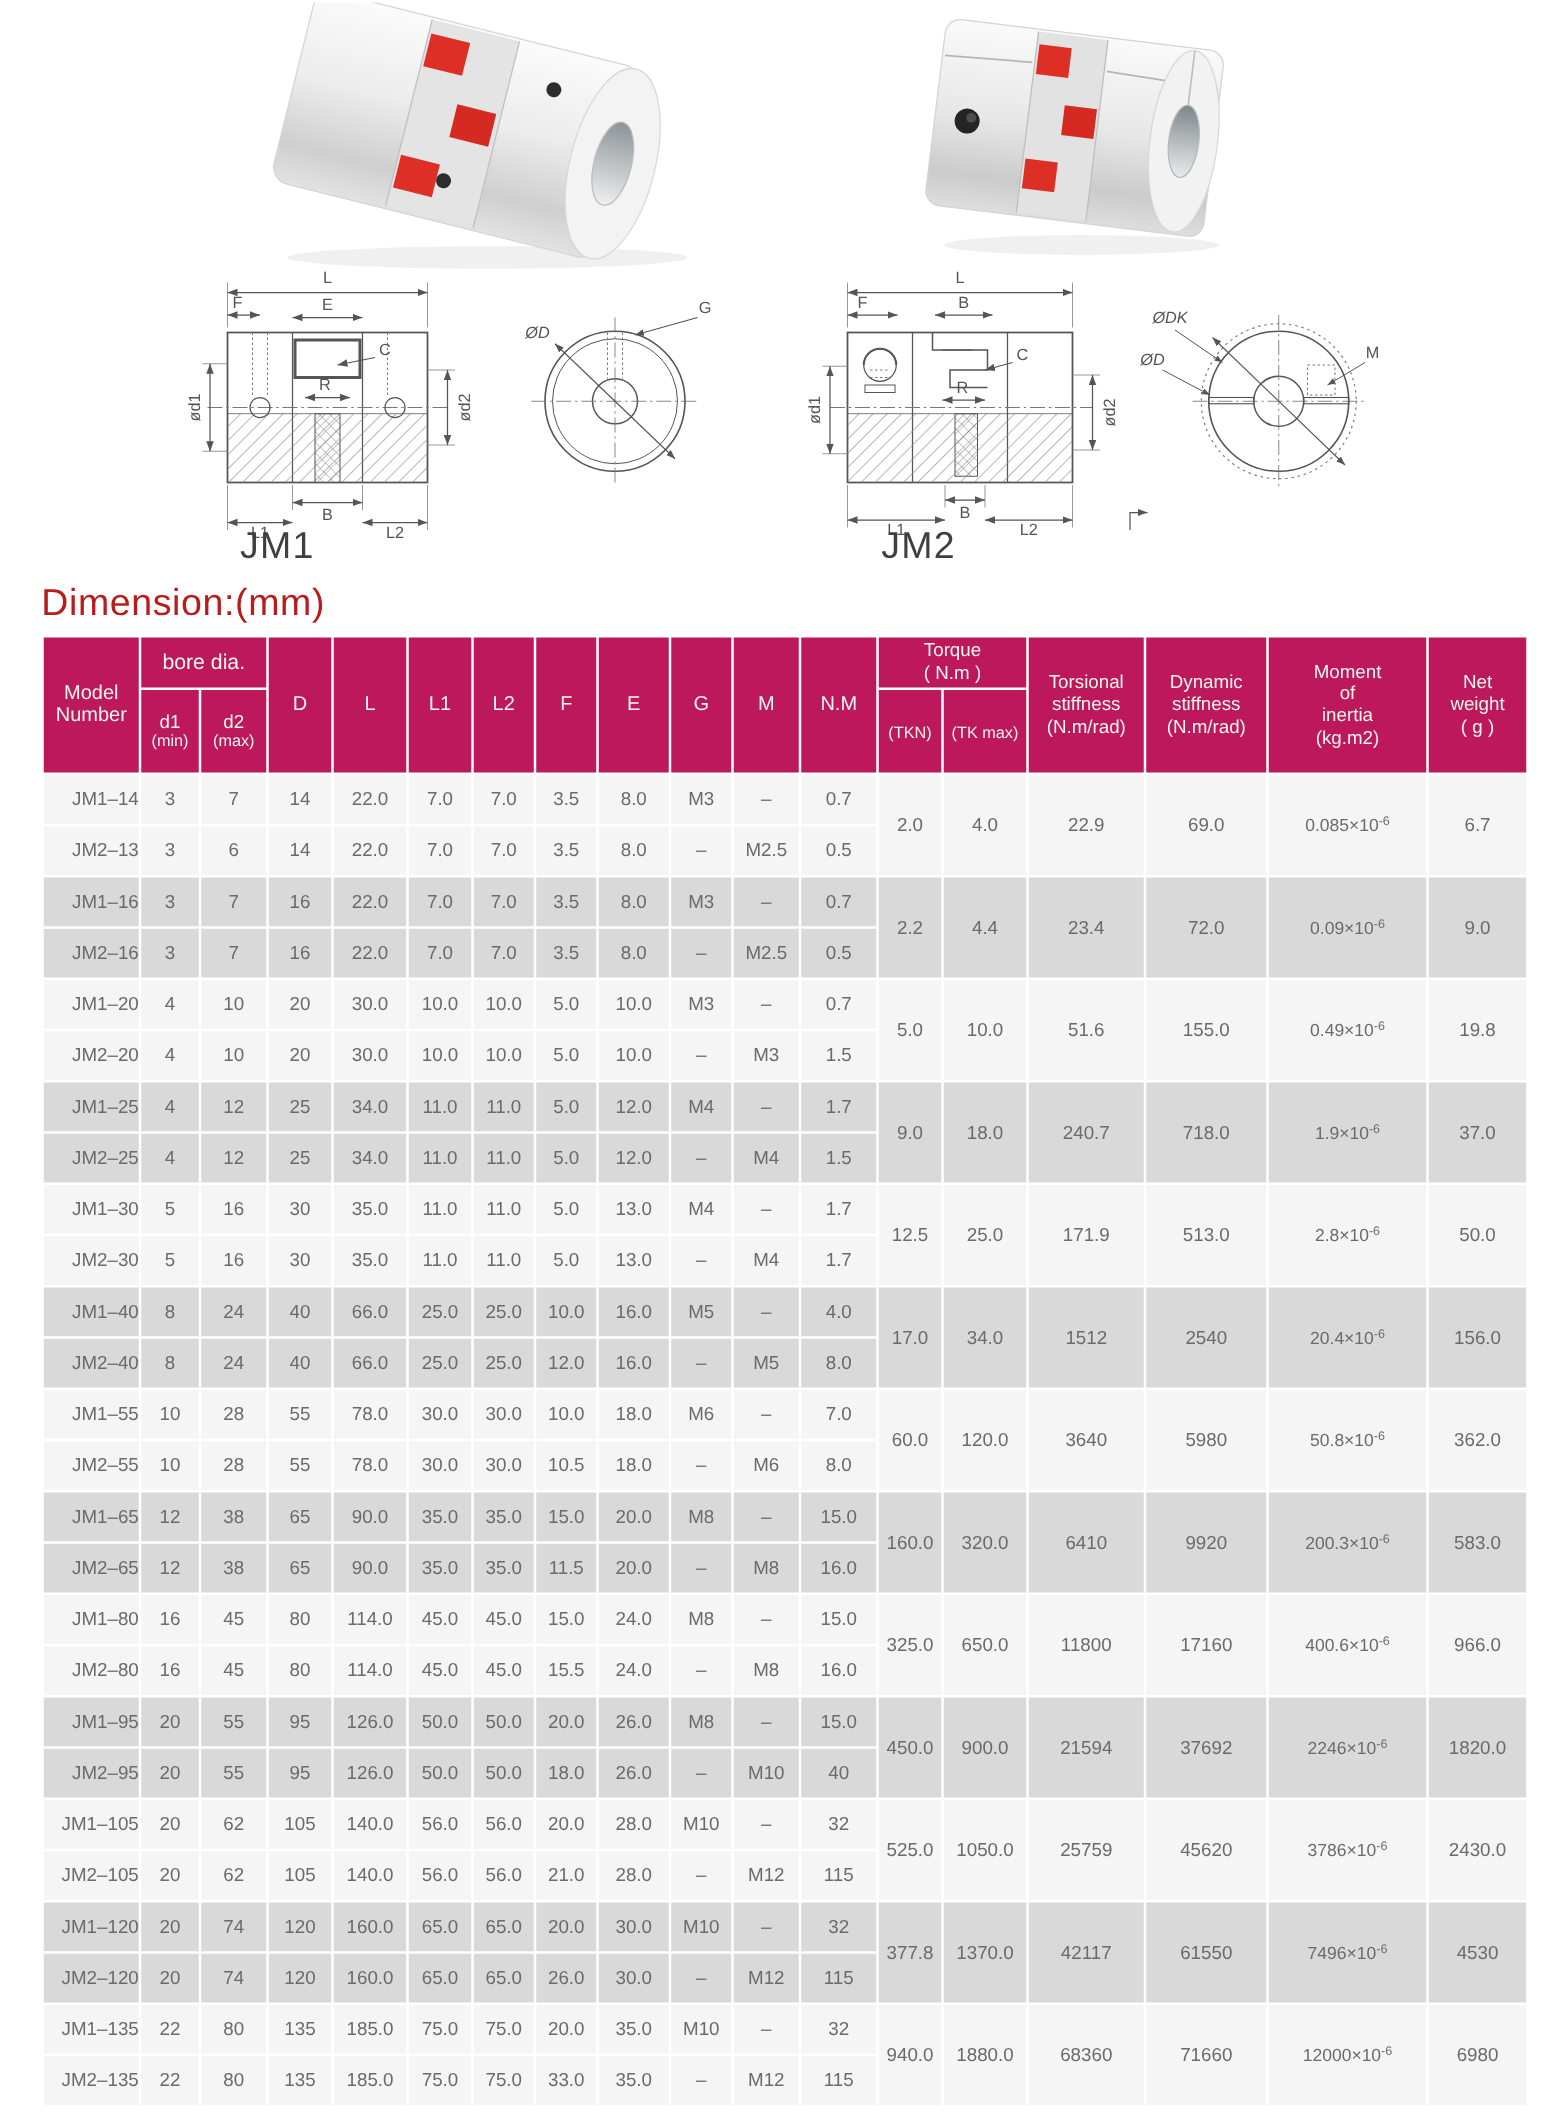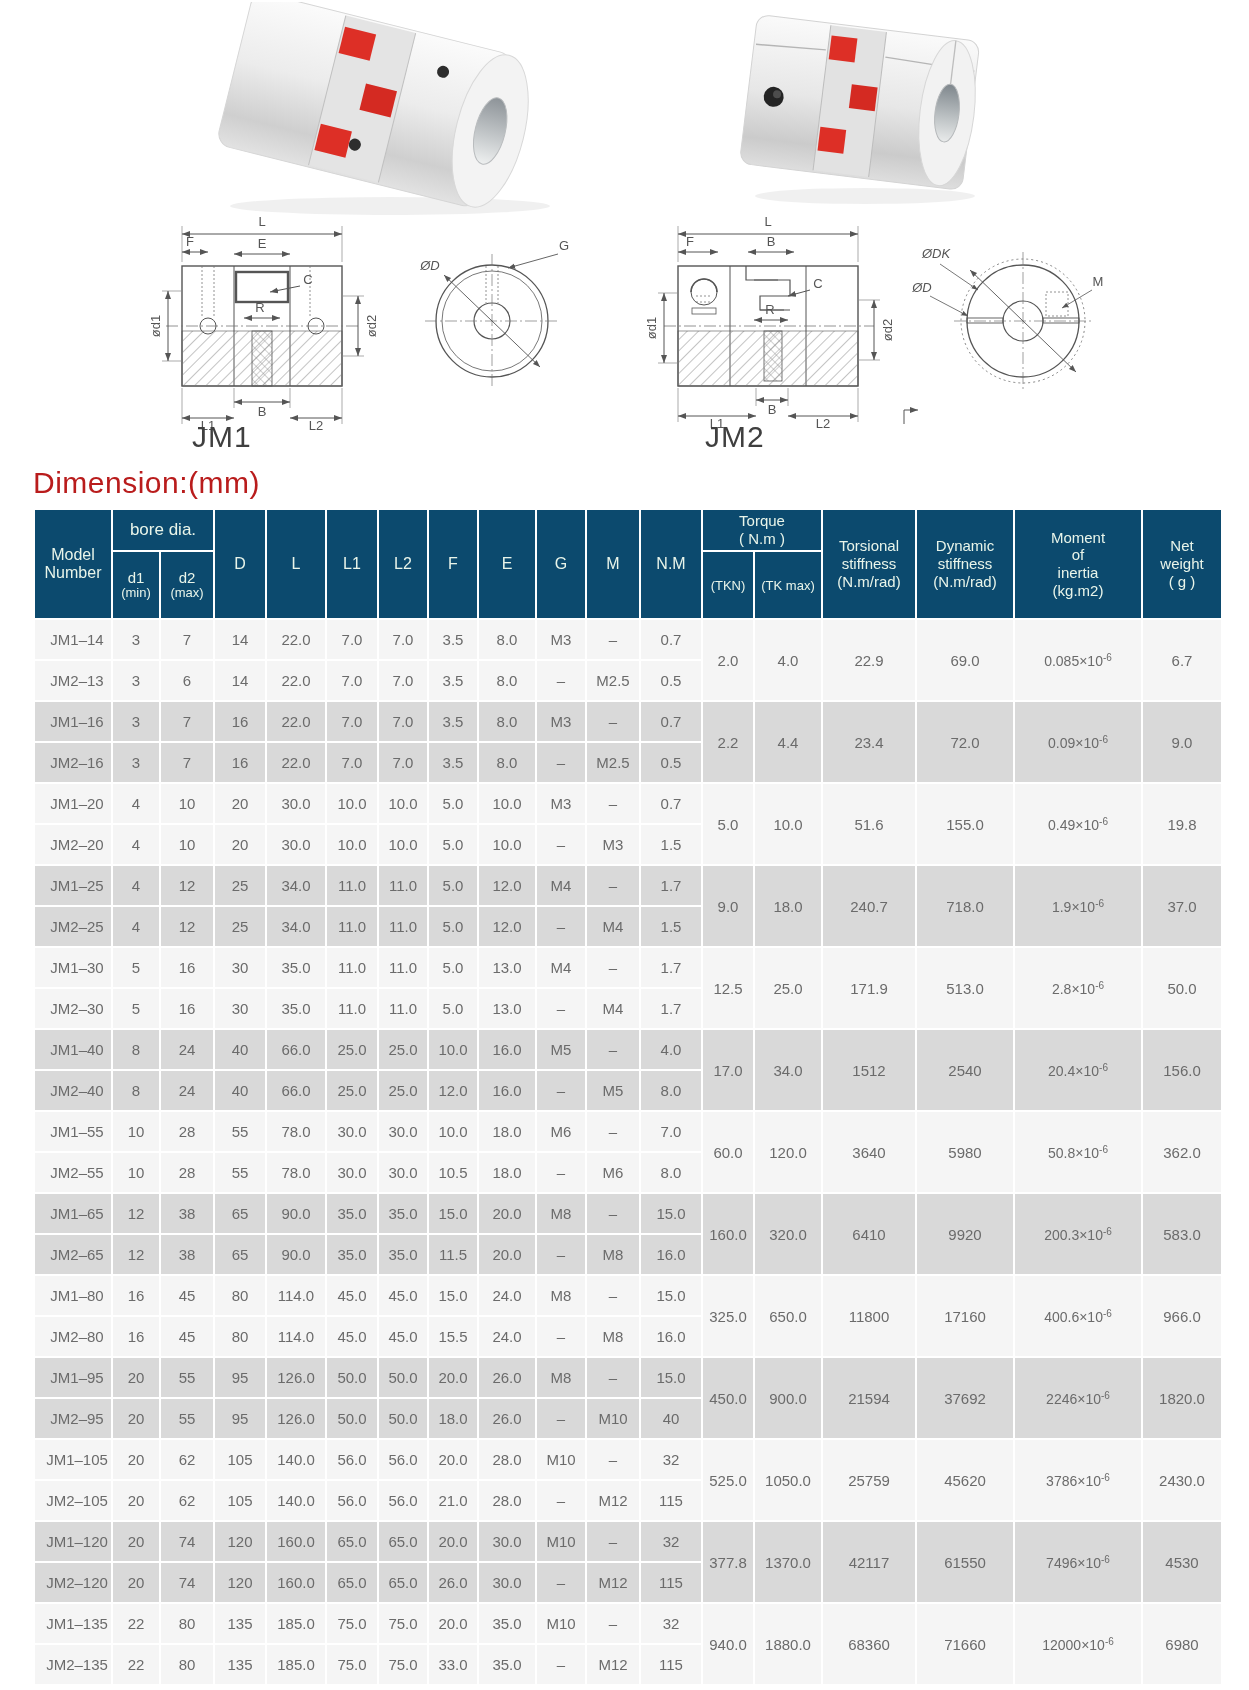--- a/index.html
+++ b/index.html
@@ -8,36 +8,36 @@
     font-family:"Liberation Sans","DejaVu Sans",sans-serif;overflow:hidden;
   }
   .abs{position:absolute;}
   
   #dim-title{left:33px;top:466px;font-size:30px;color:#b91c1c;letter-spacing:0.5px;}
   .drawing-label{font-size:30px;color:#3f3f3f;text-align:left;width:120px;letter-spacing:1px;}
   
   #spec-table-wrap{left:33px;top:508px;}
   table{border-collapse:separate;border-spacing:2px;table-layout:fixed;}
   th{
-    background:#0c4a6e;color:#e9f5ea;font-weight:normal;
+    background:#be185d;color:#e9f5ea;font-weight:normal;
     text-align:center;vertical-align:middle;padding:0;
   }
   .hr1 th{font-size:16px;height:40px;}
   .hr2 th{height:66px;font-size:15px;}
   th.pre{white-space:pre-line;font-size:15px;line-height:1.18;}
   th.bore{font-size:17px;}
   th .sub{font-size:13px;line-height:1.1;}
   th.sub2{font-size:13px;}
   td{
     background:#f5f5f5;color:#6b6b6b;font-size:15px;text-align:center;
     height:39px;padding:0;overflow:hidden;white-space:nowrap;
   }
   tr.shade td{background:#d9d9d9;}
   tr.light td{background:#f5f5f5;}
-  td.model{text-align:center;padding-left:8px;}
+  td.model{text-align:right;padding-left:8px;}
   td.inertia{font-size:14px;}
   td sup{font-size:10px;vertical-align:5px;}
   
   svg text{fill:#555;font-family:"Liberation Sans","DejaVu Sans",sans-serif;}
 </style>
 </head>
 <body>
 
 <div class="abs" style="left:175px;top:2px;width:430px;height:218px;">
   <svg width="430" height="218" viewBox="0 0 430 218">

